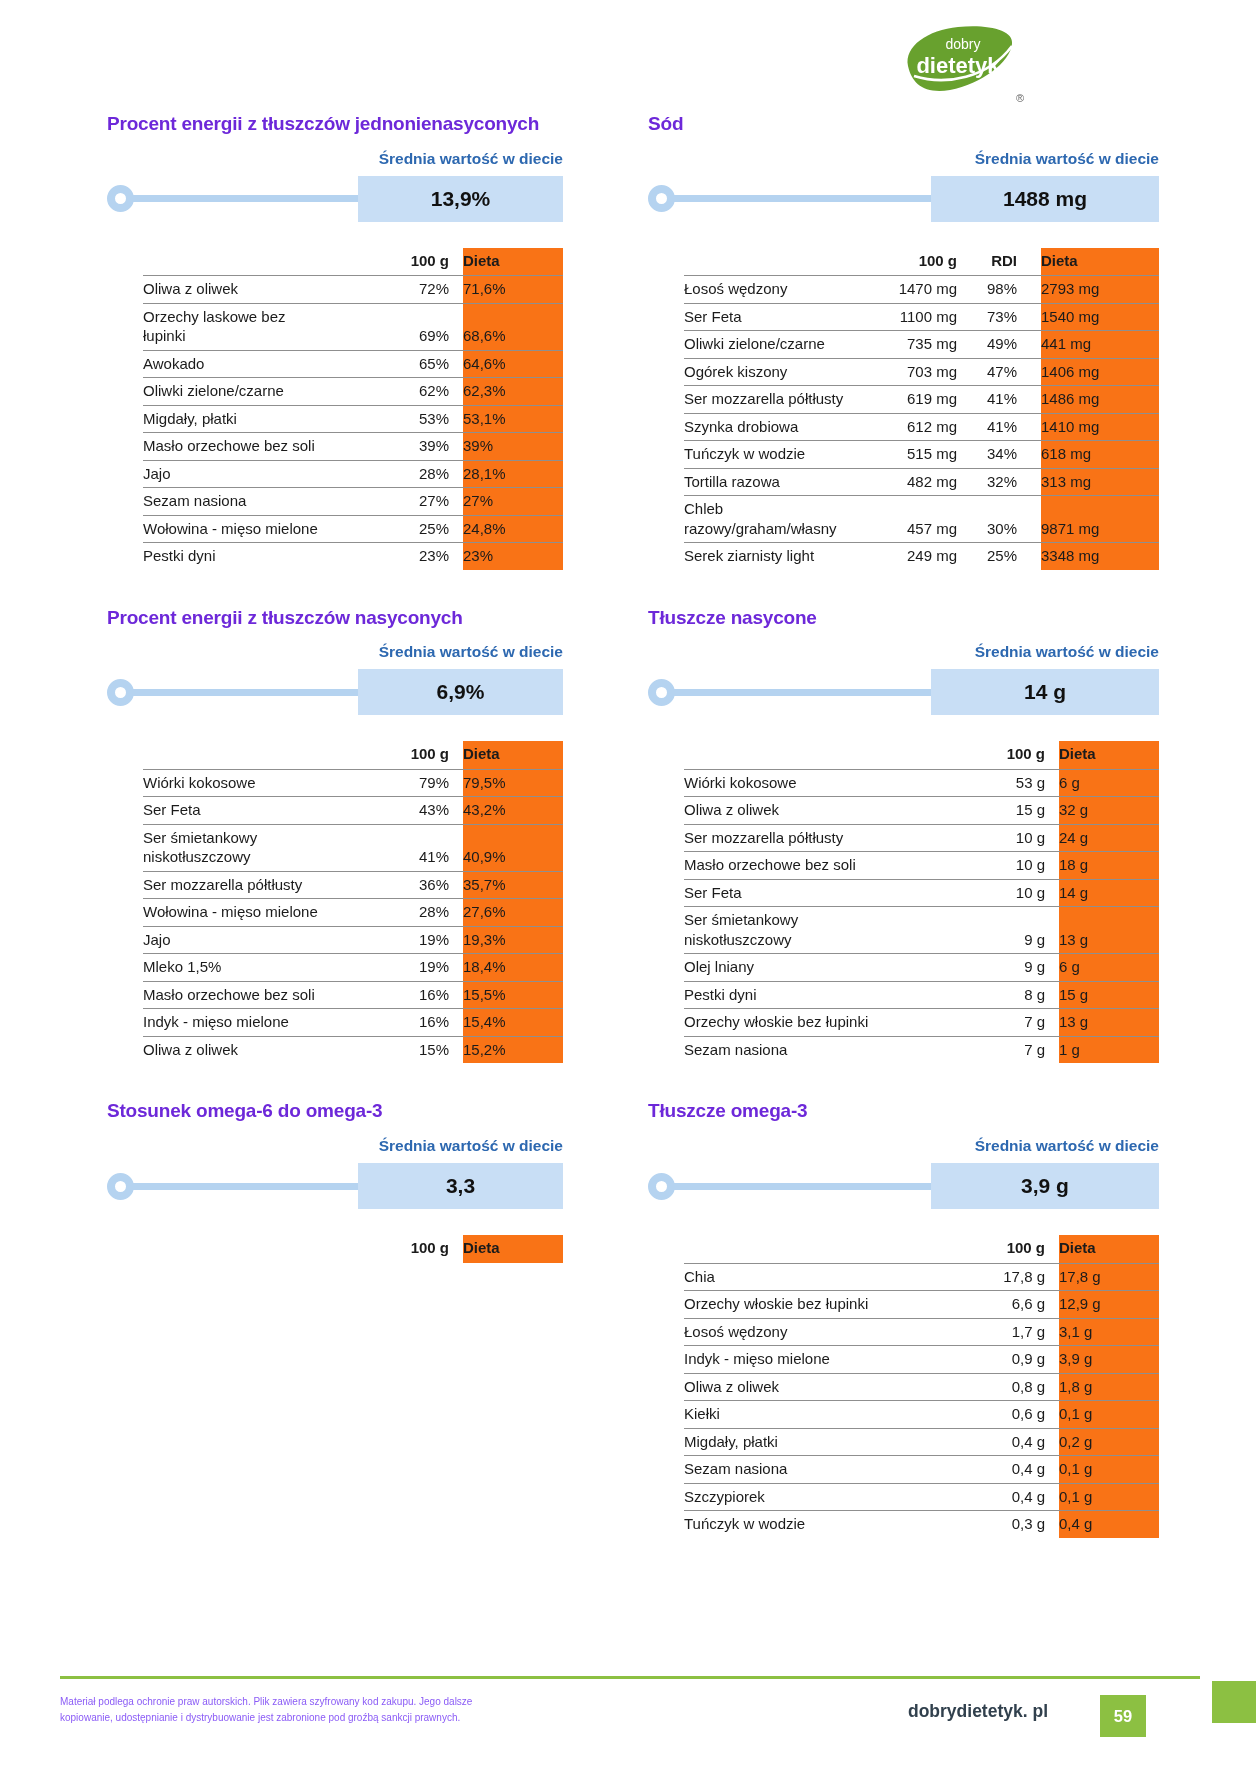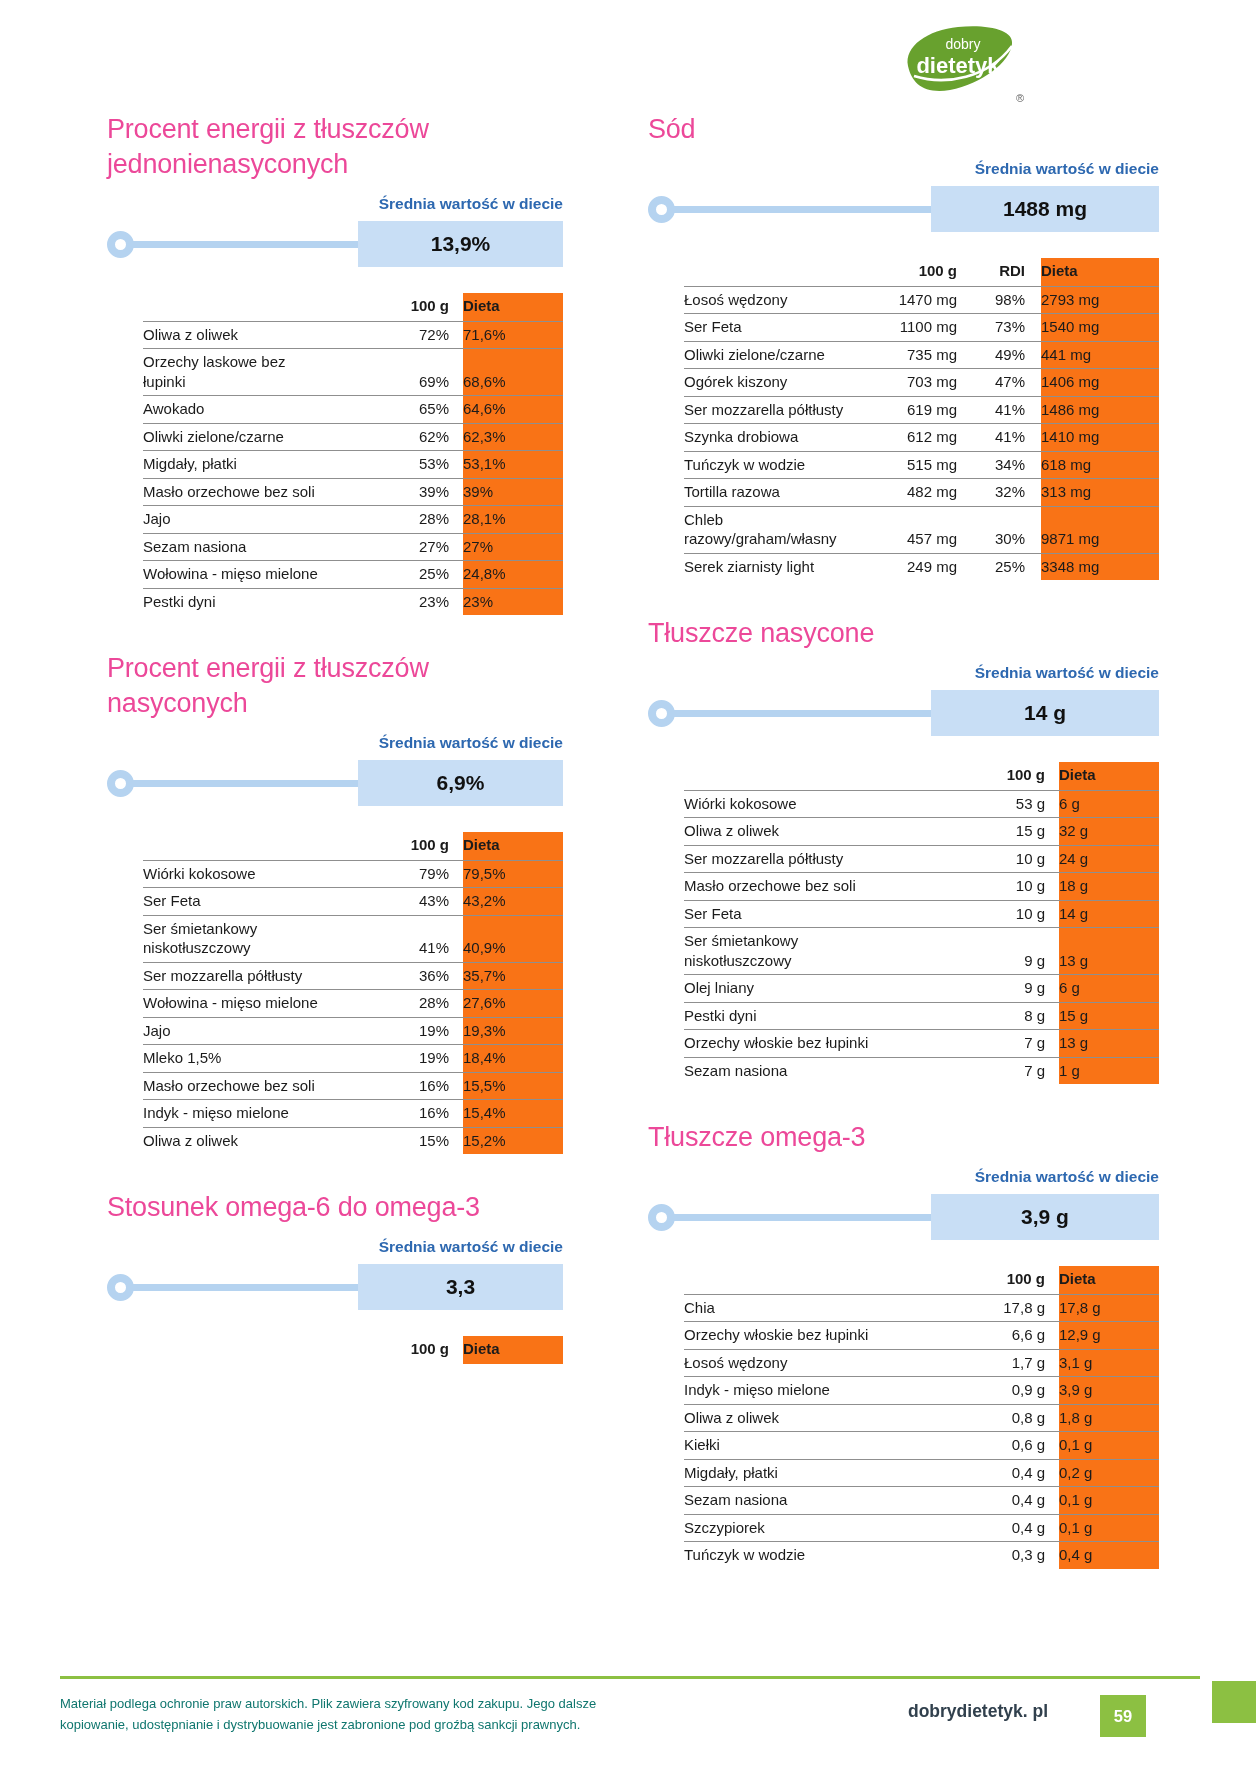--- a/index.html
+++ b/index.html
@@ -9,51 +9,51 @@
 
   
   .logo{position:absolute;left:900px;top:22px;width:124px;height:82px;}
   .logo .reg{position:absolute;right:0;bottom:0;font-size:11px;color:#666;}
 
   
   .content{position:absolute;left:107px;top:112px;width:1080px;display:flex;align-items:flex-start;}
   .col-left{width:456px;}
   .col-right{width:511px;margin-left:85px;}
   .sec{margin-bottom:36px;}
-  h2{font-size:27px;font-weight:400;color:#ec4899;line-height:1.3;margin-bottom:13px;letter-spacing:-0.2px;}
+  h2{font-size:19px;font-weight:700;color:#6d28d9;line-height:1.3;margin-bottom:13px;letter-spacing:-0.2px;}
 
   
   .avg-label{font-size:15.5px;font-weight:700;color:#2d68b0;text-align:right;margin-bottom:8px;}
   .slider{display:flex;align-items:center;margin-bottom:26px;}
   .knob{flex:none;width:27px;height:27px;border:8px solid #b5d3f0;border-radius:50%;background:#fff;}
   .track{flex:1;height:7px;background:#b5d3f0;margin-left:-2px;}
   .vbox{flex:none;width:205px;height:46px;background:#c8def5;font-size:21px;font-weight:700;color:#111;
         display:flex;align-items:center;justify-content:center;}
   .col-right .vbox{width:228px;}
 
   
   .tbl{border-collapse:collapse;table-layout:fixed;margin-left:36px;font-size:15px;}
   .col-left .tbl{width:420px;}
   .col-right .tbl{width:475px;}
   th,td{vertical-align:bottom;padding:3px 0 4px;line-height:1.3;}
   thead th{font-weight:700;padding-bottom:5px;}
   tbody td{border-top:1px solid #8f8f8f;}
   .lbl{text-align:left;white-space:pre-line;}
   .num{text-align:right;padding-right:14px;}
-  .rdi{padding-right:16px;}
+  .rdi{padding-right:24px;}
   .dieta{text-align:left;background:#f97316;padding-right:22px;}
   .tbl th.num{width:95px;}
   .tbl th.dieta{width:100px;}
   .tbl.three th.num{width:104px;}
   .tbl.three th.rdi{width:70px;}
   .tbl.three th.dieta{width:118px;}
 
   
   .footer-rule{position:absolute;left:60px;top:1676px;width:1140px;height:3px;background:#8cc042;}
-  .copyright{position:absolute;left:60px;top:1694px;font-size:13px;color:#0f766e;line-height:1.6;}
+  .copyright{position:absolute;left:60px;top:1694px;font-size:10px;color:#8b5cf6;line-height:1.6;}
   .site{position:absolute;left:888px;top:1701px;width:160px;text-align:right;
         font-size:17.5px;font-weight:700;color:#31404d;}
   .pagebox{position:absolute;left:1100px;top:1695px;width:46px;height:42px;background:#8cc042;color:#fff;
            font-weight:700;font-size:16.5px;display:flex;align-items:center;justify-content:center;}
   .endbox{position:absolute;left:1212px;top:1681px;width:44px;height:42px;background:#8cc042;}
 </style>
 </head>
 <body>
 
 <div class="page">

